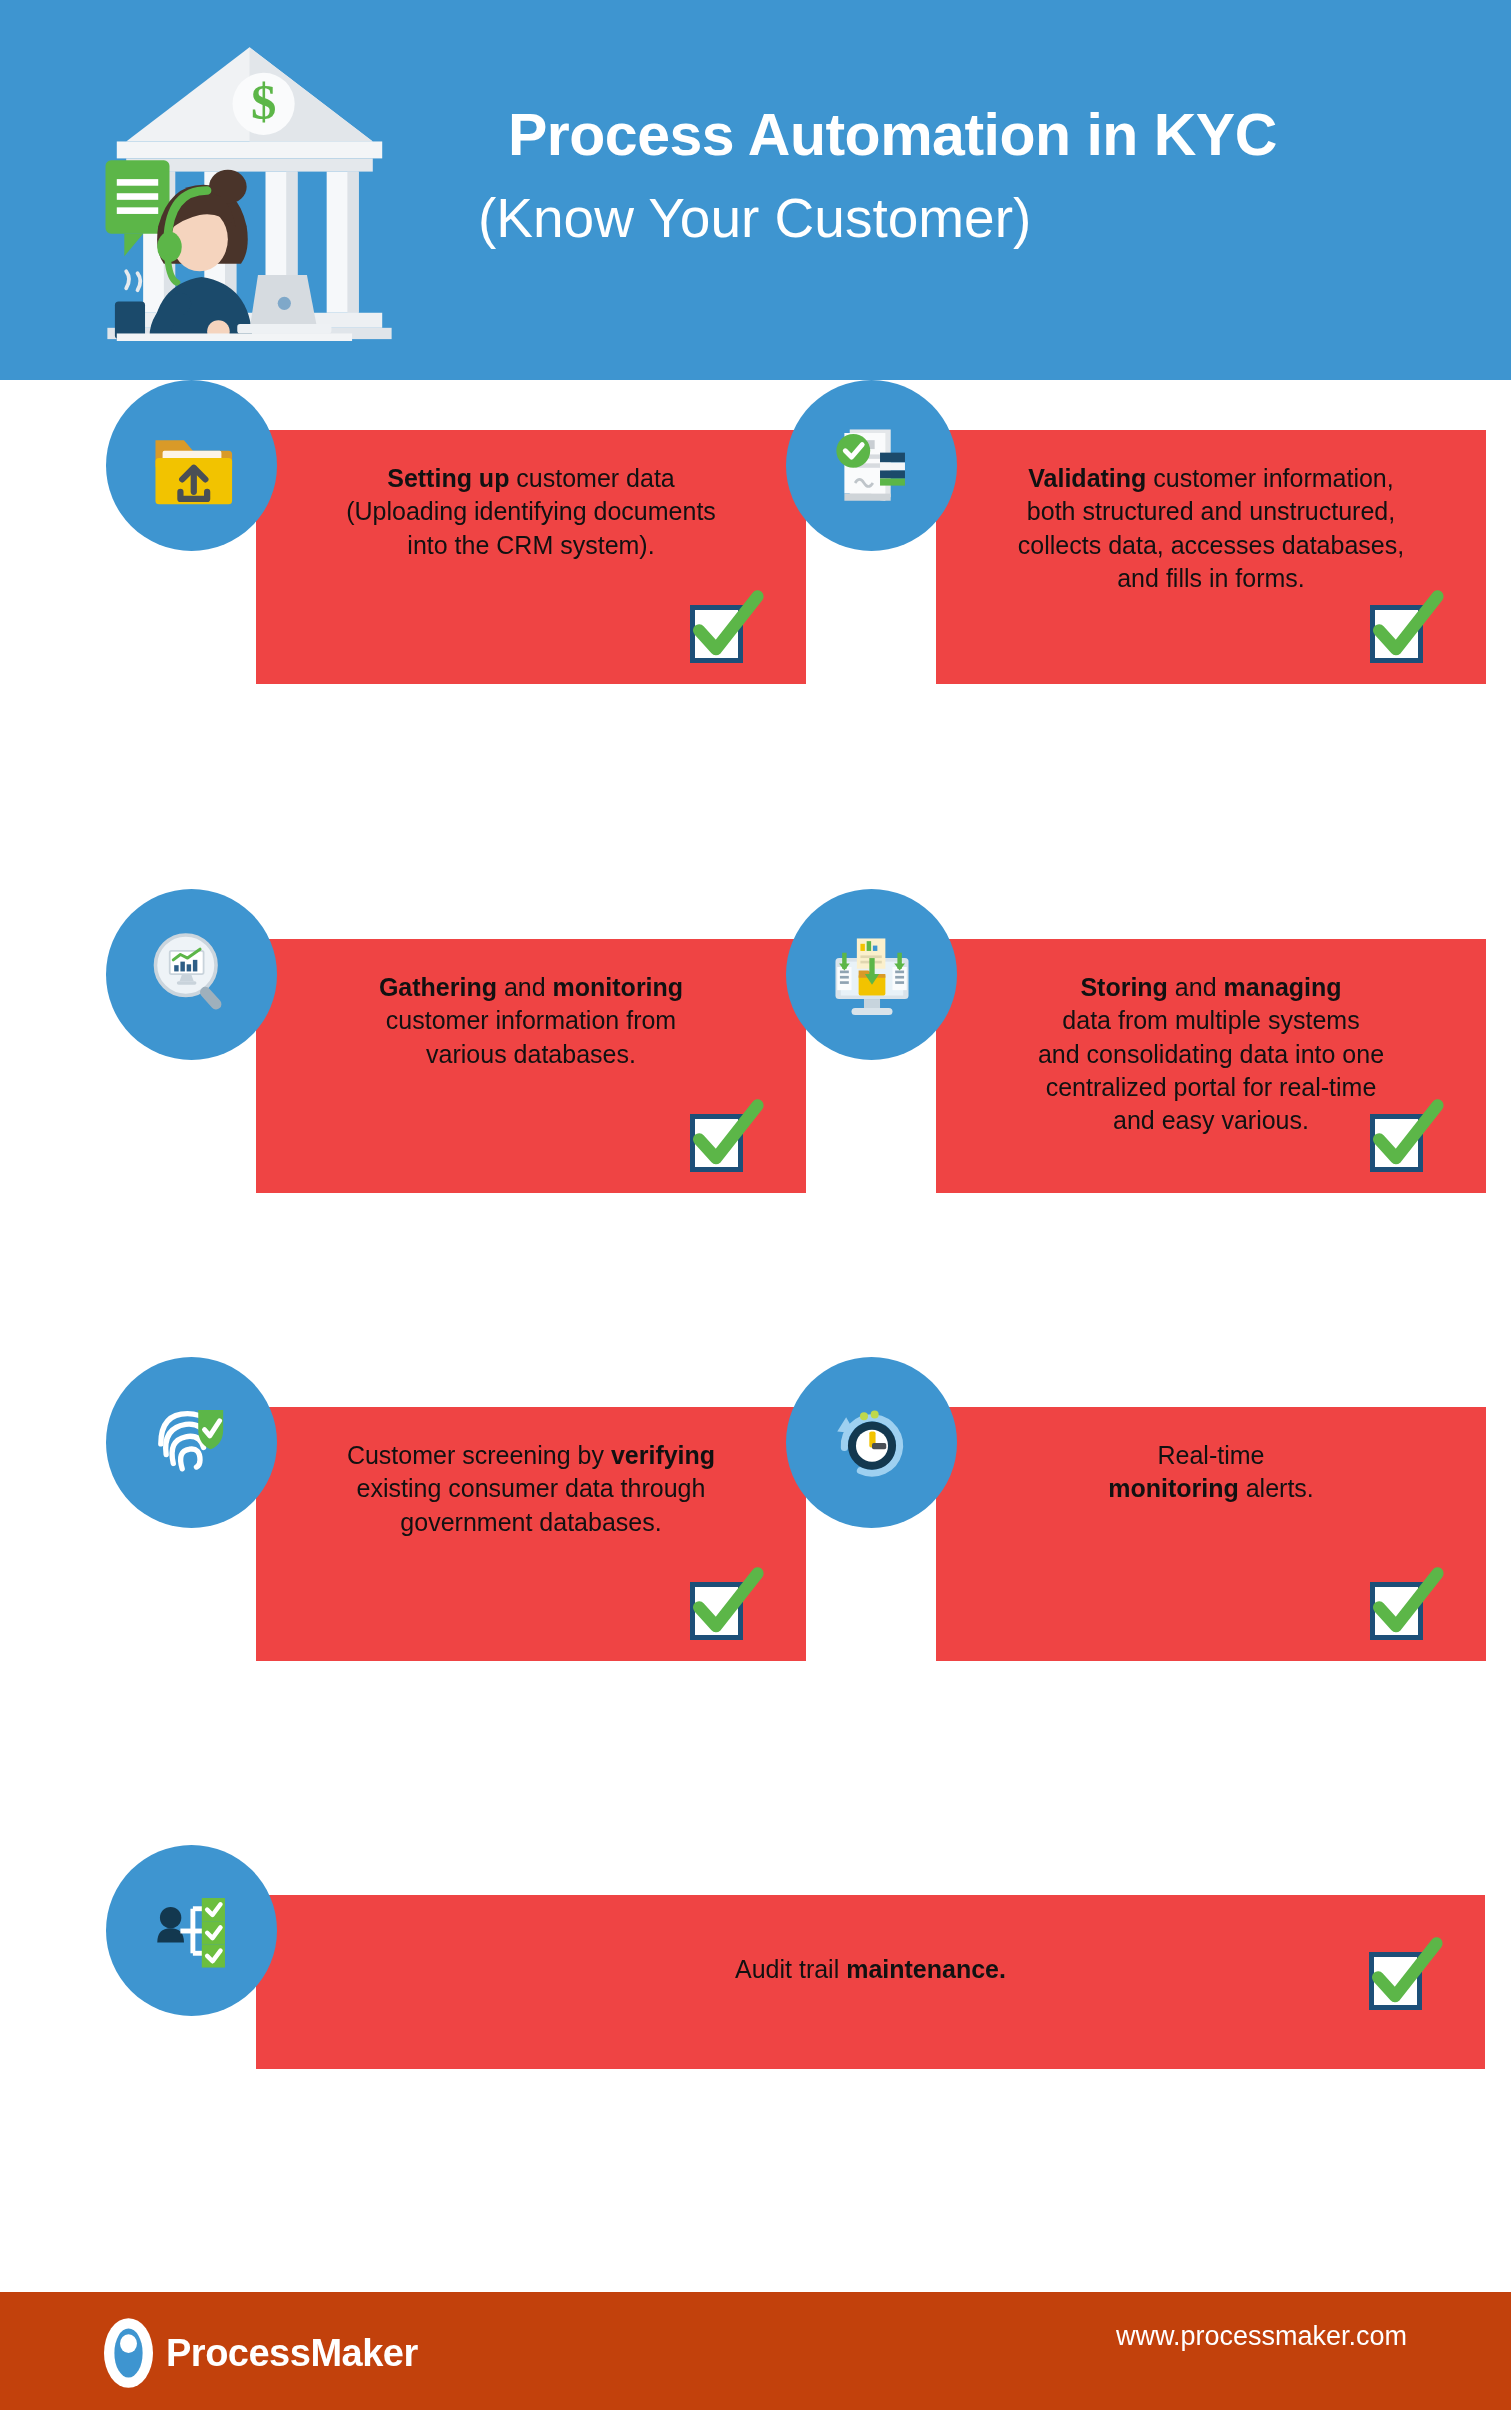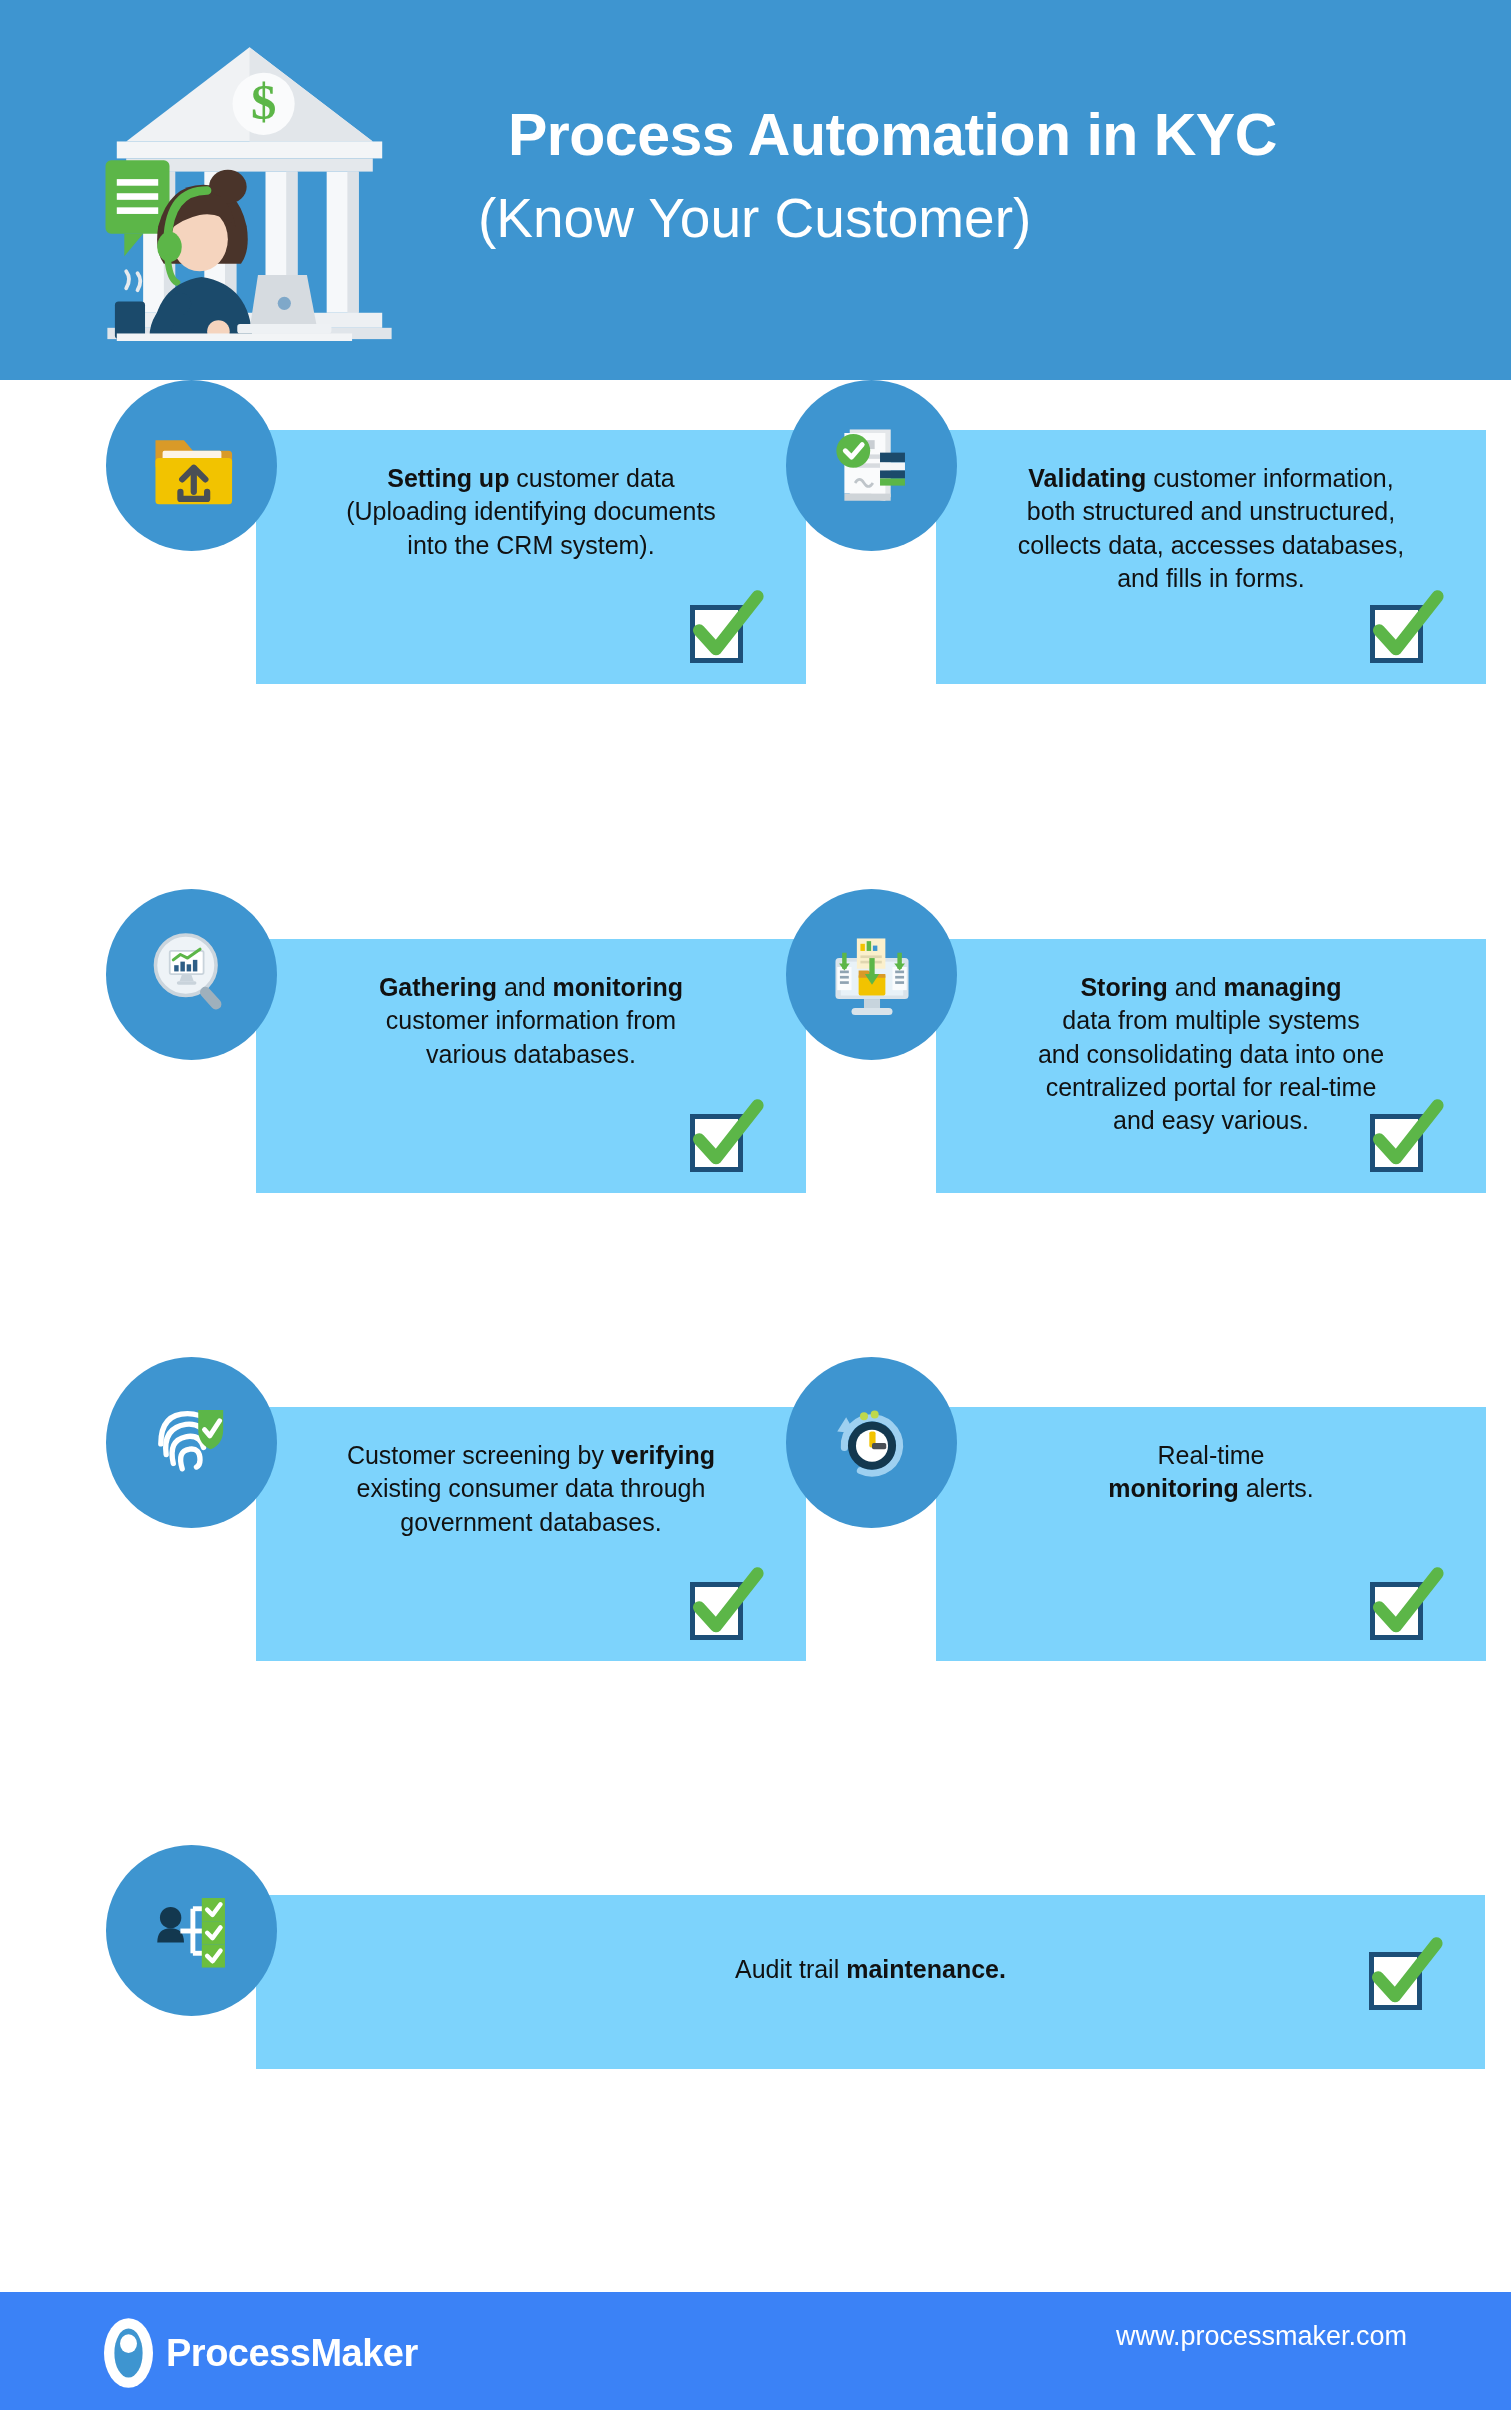--- a/index.html
+++ b/index.html
@@ -36,21 +36,21 @@
 
   .row { position:absolute; left:0; width:1511px; }
 
   .cell { position:absolute; top:0; }
   .cell.left  { left:106px; }
   .cell.right { left:786px; }
 
   .card {
     position:absolute; left:150px; top:50px;
     width:550px; height:254px;
-    background:#7dd3fc;
+    background:#ef4444;
   }
   .card.wide { width:1229px; height:174px; }
 
   .bubble {
     position:absolute; left:0; top:0;
     width:171px; height:171px; border-radius:50%;
     background:#3E95D0; z-index:3;
     display:flex; align-items:center; justify-content:center;
   }
 
@@ -69,21 +69,21 @@
     border:5.6px solid #1D4F78; background:#ffffff;
   }
   .checkbox .tick {
     position:absolute; left:-11.3px; top:-22.6px; width:81px; height:81px;
     overflow:visible;
   }
 
   
   .footer {
     position:absolute; left:0; top:2292px; width:1511px; height:119px;
-    background:#3b82f6;
+    background:#c2410c;
   }
   .footer-logo {
     position:absolute; left:104px; top:26px;
     display:flex; align-items:center; gap:13px;
   }
   .footer-brand {
     font-size:38px; font-weight:bold; color:#ffffff; letter-spacing:-0.5px;
   }
   .footer-url {
     position:absolute; right:104px; top:29px;

